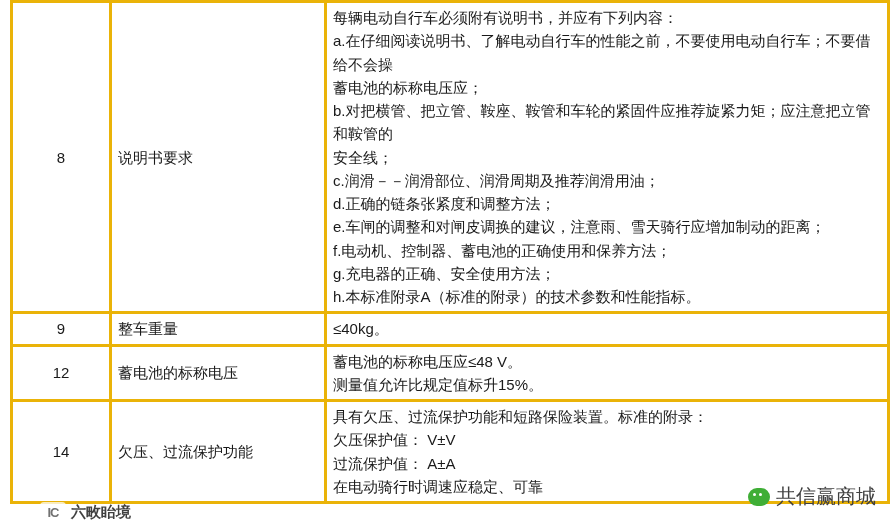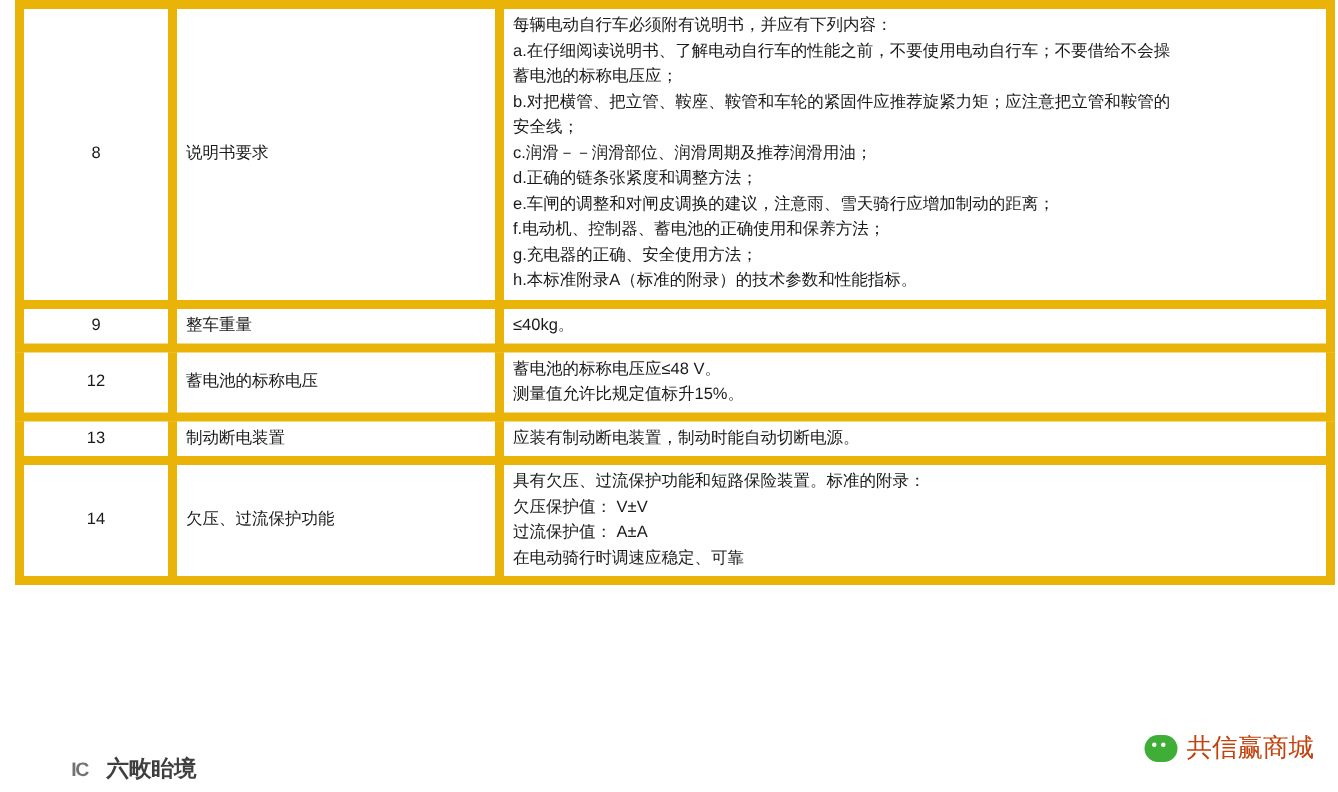--- a/index.html
+++ b/index.html
@@ -22,24 +22,24 @@
     box-sizing: border-box;
     padding: 0 6px 0 6px;
   }
   table.spec {
     border-collapse: collapse;
     width: 880px;
     margin-left: 4px;
     table-layout: fixed;
   }
   table.spec td {
-    border: 6px solid #eab308;
+    border: 3px solid #eab308;
     vertical-align: middle;
     padding: 3px 6px;
-    font-size: 11px;
+    font-size: 15px;
     line-height: 1.55;
   }
   td.col-num {
     width: 84px;
     text-align: center;
     vertical-align: middle;
   }
   td.col-name {
     width: 200px;
     text-align: left;
@@ -115,22 +115,22 @@
     position: absolute;
     width: 3px;
     height: 3px;
     border-radius: 50%;
     background: #fff;
     top: 5px;
   }
   .wechat-badge:before { left: 5px; }
   .wechat-badge:after { left: 11px; }
   .wm-right-text {
-    font-size: 17px;
-    color: #c2410c;
+    font-size: 20px;
+    color: #404040;
     font-weight: 500;
   }
 </style>
 </head>
 <body>
 
 <div class="doc">
 
   <table class="spec">
     <tbody>
@@ -171,29 +171,20 @@
         <td class="col-num">12</td>
         <td class="col-name">蓄电池的标称电压</td>
         <td class="col-desc mid">
           <div class="lines">
             <div>蓄电池的标称电压应≤48 V。</div>
             <div>测量值允许比规定值标升15%。</div>
           </div>
         </td>
       </tr>
 
-      <tr>
-        <td class="col-num">13</td>
-        <td class="col-name">制动断电装置</td>
-        <td class="col-desc mid">
-          <div class="lines">
-            <div>应装有制动断电装置，制动时能自动切断电源。</div>
-          </div>
-        </td>
-      </tr>
 
       <tr>
         <td class="col-num">14</td>
         <td class="col-name">欠压、过流保护功能</td>
         <td class="col-desc">
           <div class="lines">
             <div>具有欠压、过流保护功能和短路保险装置。标准的附录：</div>
             <div>欠压保护值：  V±V</div>
             <div>过流保护值：  A±A</div>
             <div>在电动骑行时调速应稳定、可靠</div>

